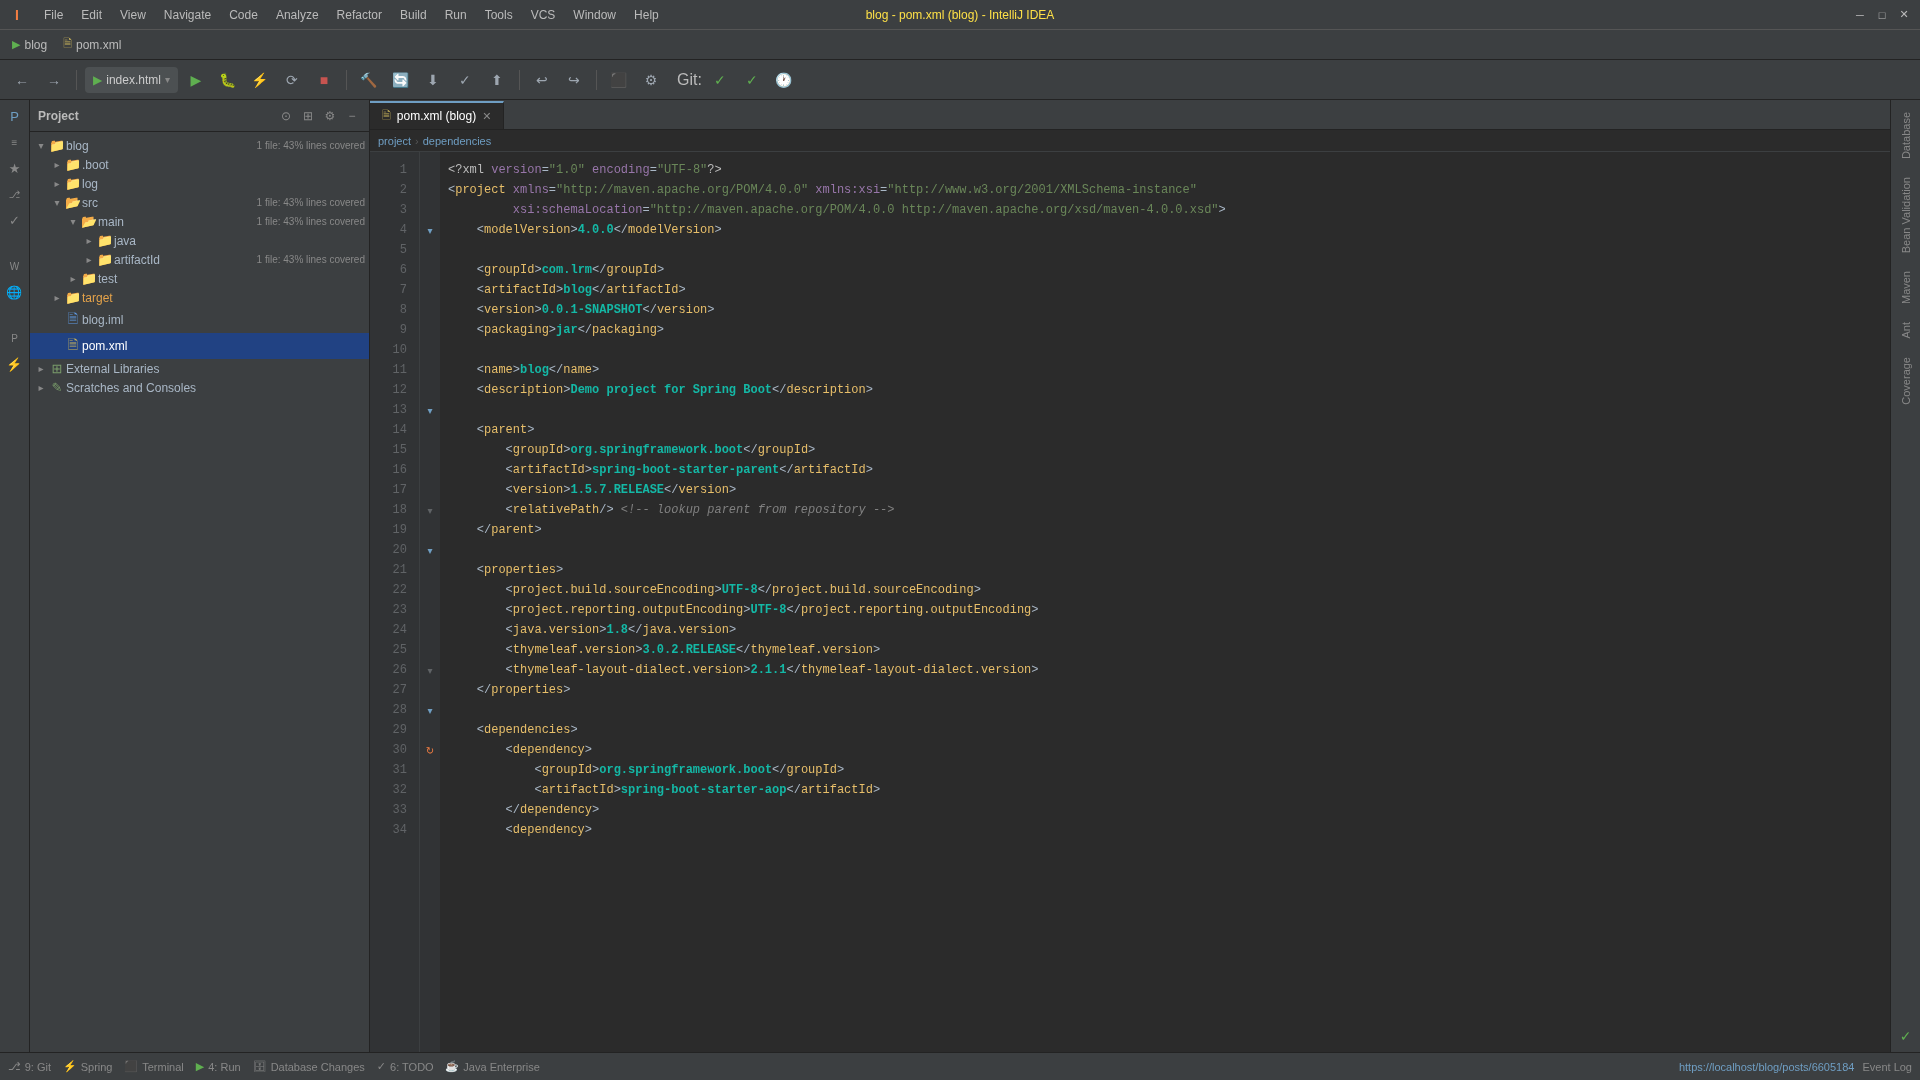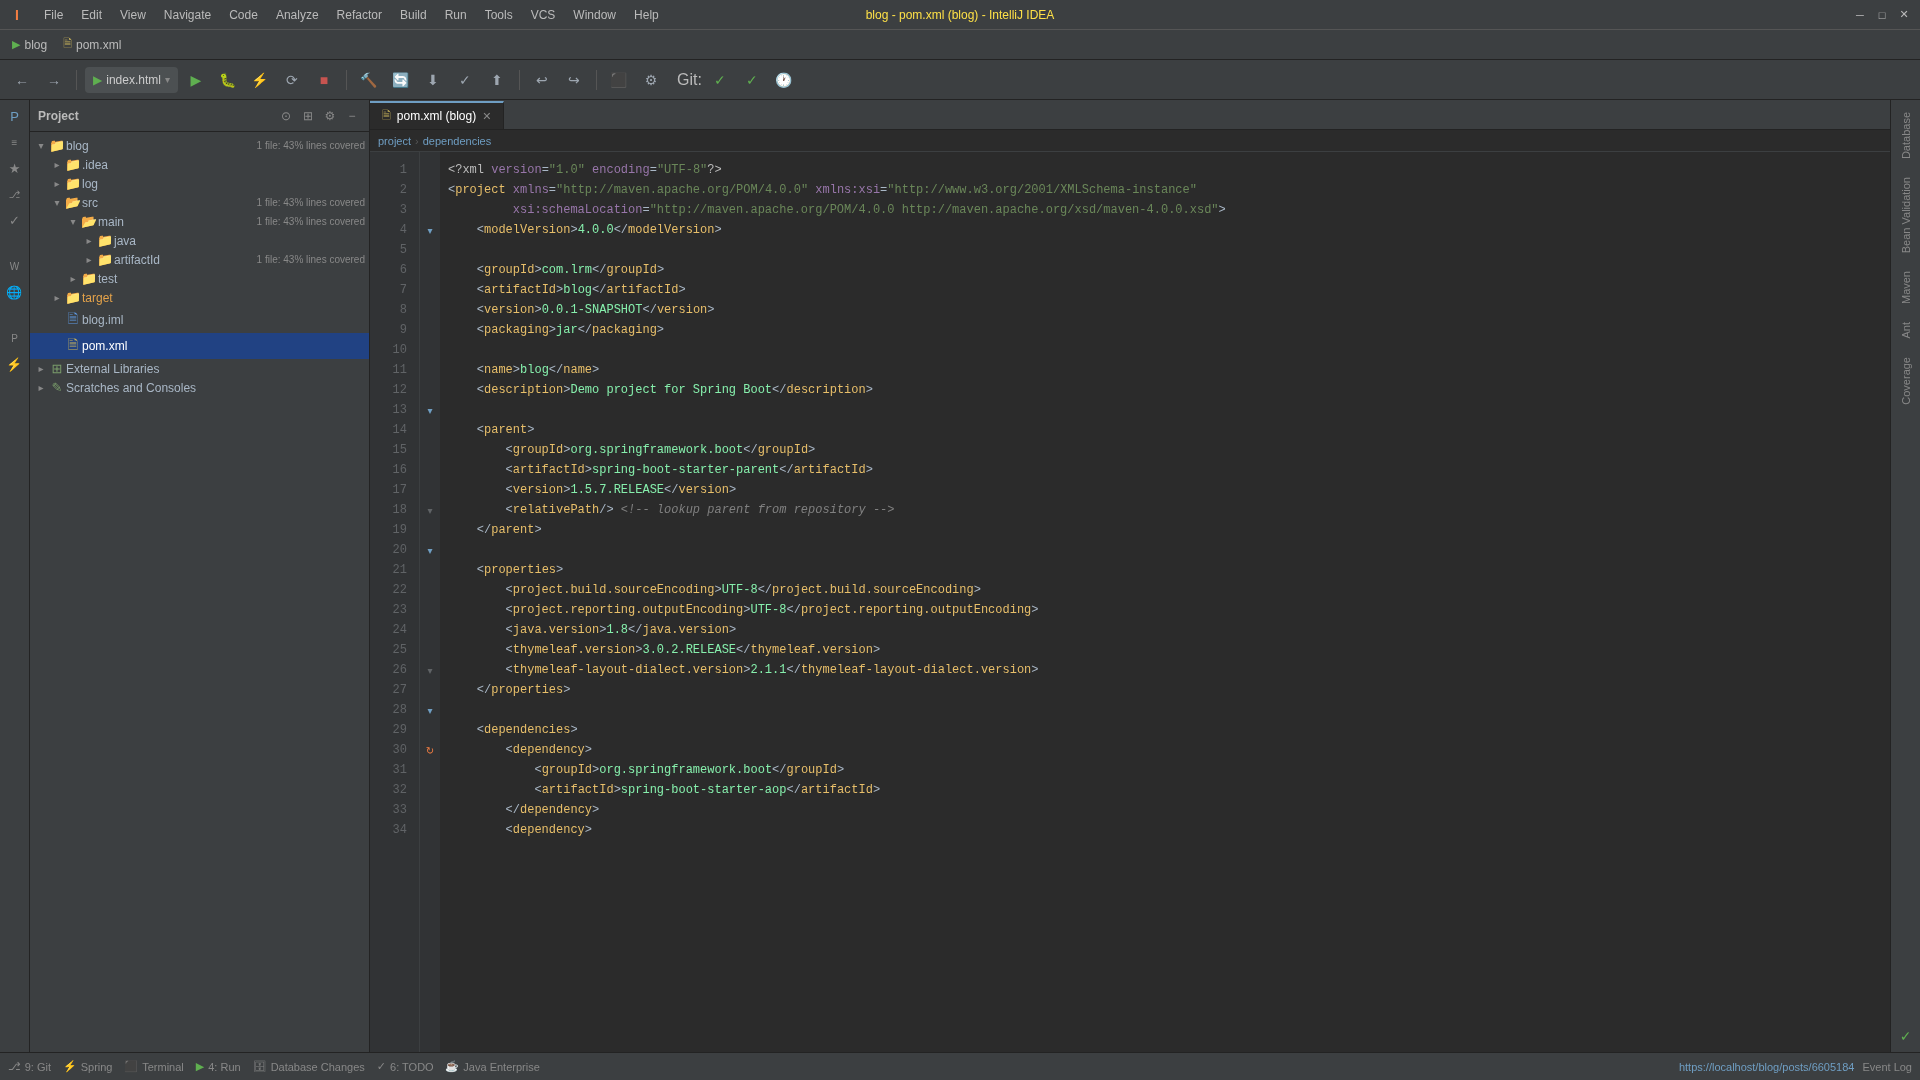--- a/index.html
+++ b/index.html
@@ -209,21 +209,21 @@
       font-size: 12px;
       line-height: 20px;
       overflow: auto;
       background: #2b2b2b;
     }
     .code-line { white-space: pre; height: 20px; display: block; }
     .xml-bracket { color: #a9b7c6; }
     .xml-tag { color: #e8bf6a; }
     .xml-attr { color: #9876aa; }
     .xml-str { color: #6a8759; }
-    .xml-text { color: #86efac; }
+    .xml-text { color: #14b8a6; font-weight: bold; }
     .xml-comment { color: #808080; font-style: italic; font-family: Liberation Mono, monospace; }
     .xml-pi { color: #bbb; }
 
     
     .right-sidebar {
       width: 30px;
       background: #3c3f41;
       border-left: 1px solid #232323;
       display: flex;
       flex-direction: column;
@@ -386,21 +386,21 @@
         <span class="tree-arrow">▾</span>
         <span class="tree-icon icon-folder">📁</span>
         <span class="tree-label">blog</span>
         <span class="tree-badge">1 file: 43% lines covered</span>
       </div>
 
       <div class="tree-item">
         <span class="tree-indent"></span>
         <span class="tree-arrow">▸</span>
         <span class="tree-icon icon-folder">📁</span>
-        <span class="tree-label">.idea</span>
+        <span class="tree-label">.boot</span>
       </div>
 
       <div class="tree-item">
         <span class="tree-indent"></span>
         <span class="tree-arrow">▸</span>
         <span class="tree-icon icon-folder">📁</span>
         <span class="tree-label">log</span>
       </div>
 
       <div class="tree-item">

